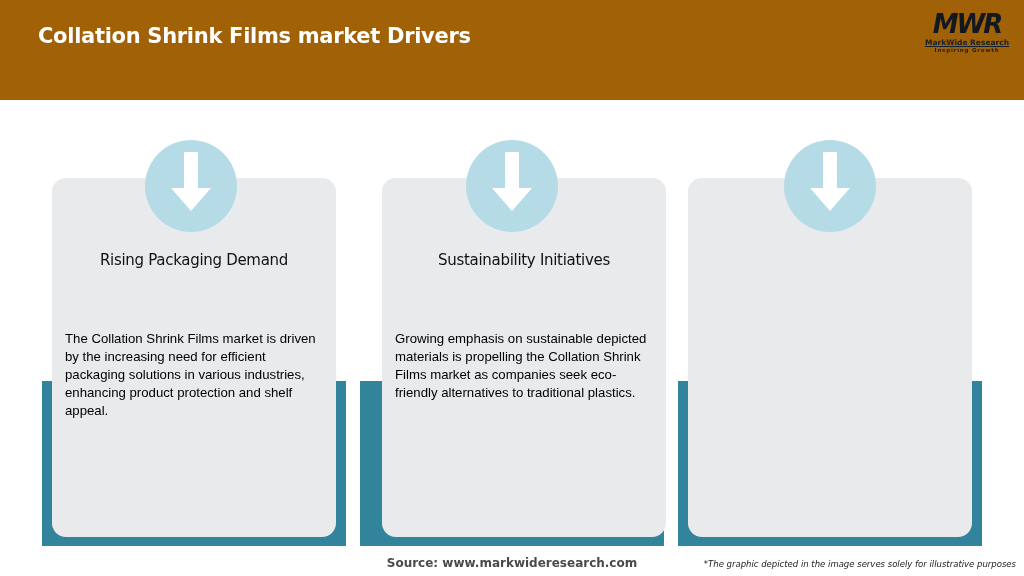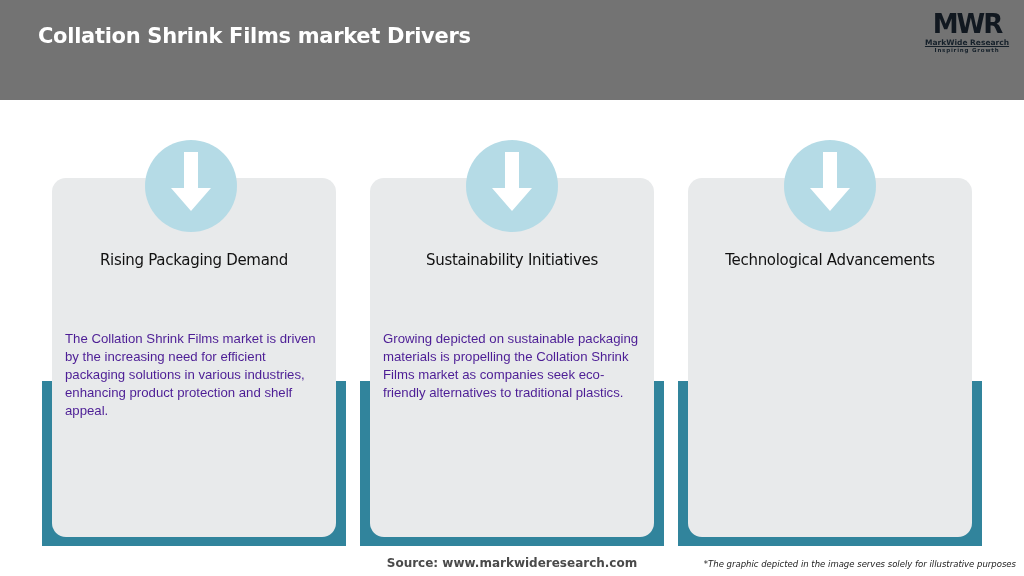--- a/index.html
+++ b/index.html
@@ -1,33 +1,33 @@
 <!DOCTYPE html>
 <html><head>
   <meta charset="utf-8">
   <style>
     * { box-sizing: border-box; margin: 0; padding: 0; }
     html, body { width: 1024px; height: 576px; overflow: hidden; background: #ffffff; }
     body { position: relative; font-family: "Liberation Sans", sans-serif; }
 
     .header {
       position: absolute; left: 0; top: 0; width: 1024px; height: 100px;
-      background: #737373;
+      background: #a16207;
     }
     .header-title {
       position: absolute; left: 38px; top: 24px;
       color: #ffffff; font-family: "DejaVu Sans", sans-serif;
       font-weight: bold; font-size: 21px; letter-spacing: -0.3px;
     }
     .logo {
       position: absolute; left: 920px; top: 10px; width: 94px; height: 50px;
       text-align: center;
     }
     .logo-mark {
-      font-family: "DejaVu Sans", sans-serif; font-weight: bold; 
+      font-family: "DejaVu Sans", sans-serif; font-weight: bold; font-style: italic;
       font-size: 26px; color: #111820; letter-spacing: -2px; line-height: 28px;
     }
     .logo-name {
       font-family: "DejaVu Sans", sans-serif; font-weight: bold;
       font-size: 7.5px; color: #15202a; line-height: 9px; white-space: nowrap; text-decoration: underline;
     }
     .logo-tag {
       font-family: "DejaVu Sans", sans-serif; font-weight: bold;
       font-size: 5.5px; color: #15202a; letter-spacing: 0.8px; line-height: 7px;
     }
@@ -47,21 +47,21 @@
     .circle svg { position: absolute; left: 0; top: 0; }
 
     .card-title {
       position: absolute; left: 0; right: 0; top: 73px;
       text-align: center; font-family: "DejaVu Sans", sans-serif;
       font-weight: normal; font-size: 15px; color: #111111; letter-spacing: -0.3px;
     }
     .card-text {
       position: absolute; left: 13px; right: 10px; top: 152px;
       font-family: "Liberation Sans", sans-serif; font-size: 13.2px;
-      line-height: 18px; color: #4c1d95;
+      line-height: 18px; color: #000000;
     }
 
     .source {
       position: absolute; left: 0; width: 1024px; top: 556px;
       text-align: center; font-family: "DejaVu Sans", sans-serif;
       font-weight: bold; font-size: 12px; color: #4a4a4a;
     }
     .disclaimer {
       position: absolute; right: 8px; top: 559px;
       font-family: "DejaVu Sans", sans-serif; font-size: 8.5px; color: #222222; font-style: italic;
@@ -86,32 +86,31 @@
 <div class="card" style="left:52px;">
   <div class="card-title">Rising Packaging Demand</div>
   <div class="card-text">The Collation Shrink Films market is driven by the increasing need for efficient packaging solutions in various industries, enhancing product protection and shelf appeal.</div>
 </div>
 <div class="circle" style="left:145px;">
   <svg width="92" height="92" viewBox="0 0 92 92">
       <path d="M39 12 H53 V48 H66 L46 71 L26 48 H39 Z" fill="#ffffff"></path>
     </svg>
 </div>
 
-<div class="card" style="left:370px;">
+<div class="card" style="left:382px;">
   <div class="card-title">Sustainability Initiatives</div>
-  <div class="card-text">Growing depicted on sustainable packaging materials is propelling the Collation Shrink Films market as companies seek eco-friendly alternatives to traditional plastics.</div>
+  <div class="card-text">Growing emphasis on sustainable depicted materials is propelling the Collation Shrink Films market as companies seek eco-friendly alternatives to traditional plastics.</div>
 </div>
 <div class="circle" style="left:466px;">
   <svg width="92" height="92" viewBox="0 0 92 92">
       <path d="M39 12 H53 V48 H66 L46 71 L26 48 H39 Z" fill="#ffffff"></path>
     </svg>
 </div>
 
 <div class="card" style="left:688px;">
-  <div class="card-title">Technological Advancements</div>
 </div>
 <div class="circle" style="left:784px;">
   <svg width="92" height="92" viewBox="0 0 92 92">
       <path d="M39 12 H53 V48 H66 L46 71 L26 48 H39 Z" fill="#ffffff"></path>
     </svg>
 </div>
 
 <div class="source">Source: www.markwideresearch.com</div>
 <div class="disclaimer">*The graphic depicted in the image serves solely for illustrative purposes</div>
 

